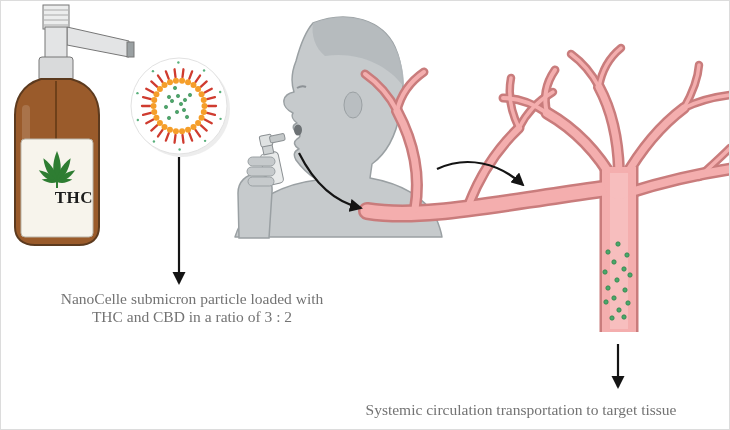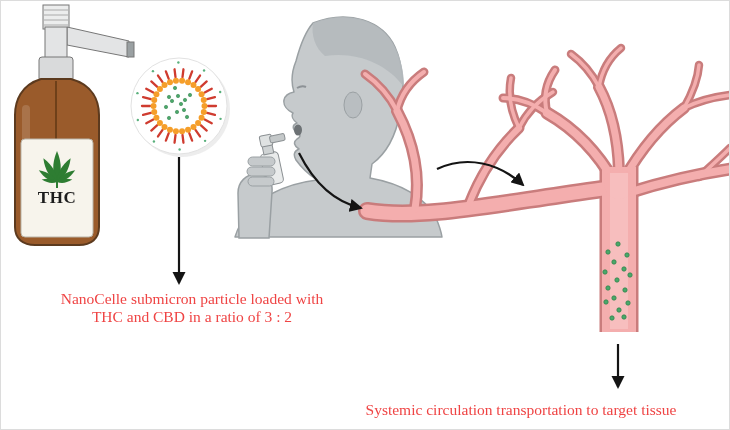--- a/index.html
+++ b/index.html
@@ -1,21 +1,21 @@
 <!DOCTYPE html>
 <html><head>
 <meta charset="utf-8">
 <style>
   *{margin:0;padding:0;box-sizing:border-box}
   html,body{background:#ffffff}
   body{font-family:"Liberation Serif",serif}
   #canvas{position:relative;width:730px;height:430px;background:#fff;border:1px solid #dcdcdc;overflow:hidden}
   #scene{position:absolute;left:0;top:0}
-  .caption{position:absolute;color:#ef4444;font-size:15.5px;line-height:17.5px;text-align:center;font-family:"Liberation Serif",serif}
-  #bottle-label{position:absolute;left:20px;top:187px;width:72px;text-align:center;font-weight:700;font-size:17px;line-height:20px;color:#1c1c1c;letter-spacing:.5px}
+  .caption{position:absolute;color:#737373;font-size:15.5px;line-height:17.5px;text-align:center;font-family:"Liberation Serif",serif}
+  #bottle-label{position:absolute;left:20px;top:187px;width:72px;text-align:right;font-weight:700;font-size:17px;line-height:20px;color:#1c1c1c;letter-spacing:.5px}
   #vessels path{fill:none;stroke:#c97c7c}
   #vessels-inner path,#vessel-extra path{fill:none}
   .arrow{fill:none;stroke:#141414;stroke-width:2.2}
 </style>
 </head>
 <body>
 
 <div id="canvas">
 
   <svg id="scene" width="730" height="430" viewBox="0 0 730 430">

